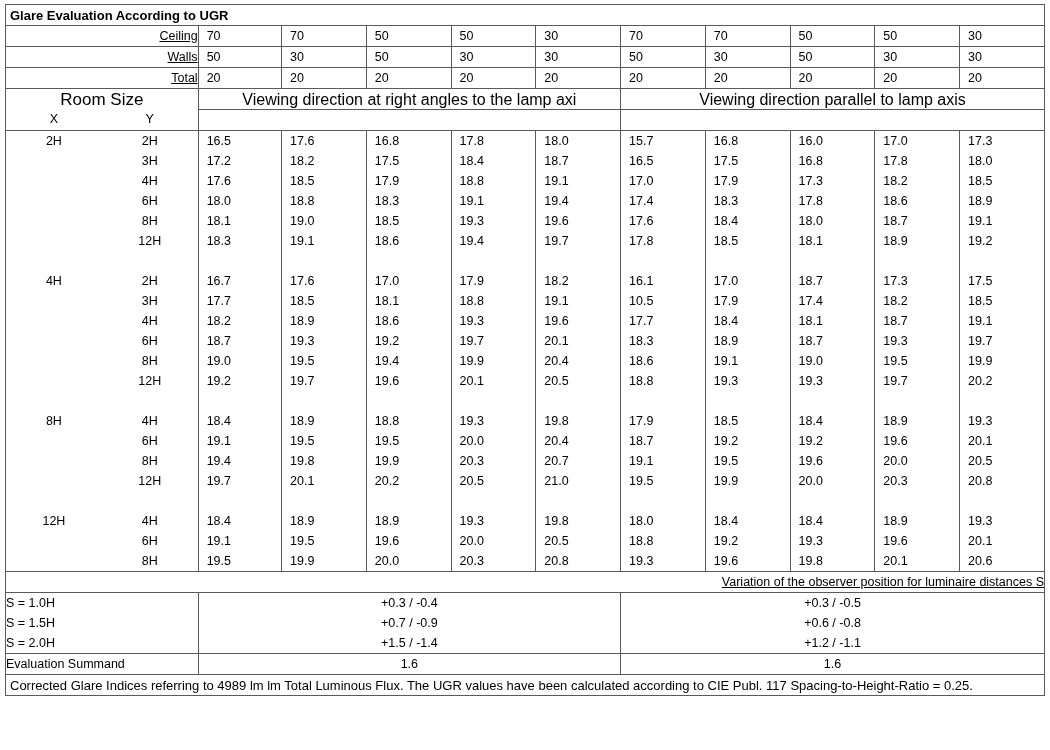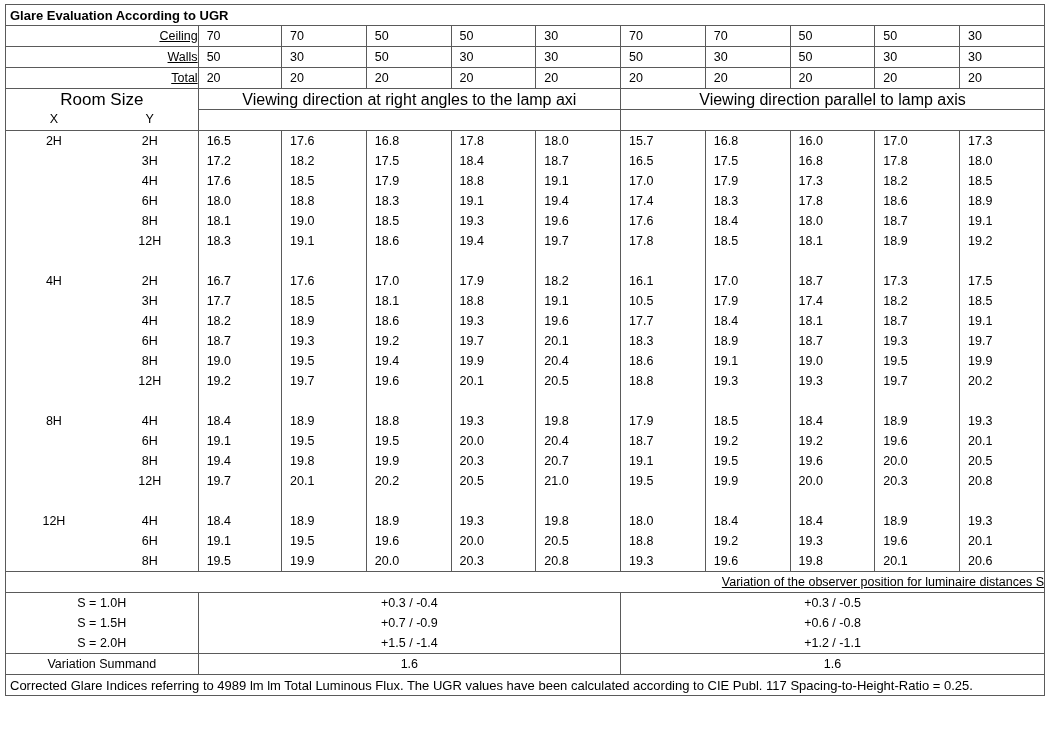--- a/index.html
+++ b/index.html
@@ -70,21 +70,21 @@
   .spacer-row td {
     height: 14px;
     line-height: 14px;
   }
   .footnote {
     font-size: 13px;
     padding-left: 4px !important;
     text-align: left;
   }
   .smallctr { text-align: center; }
-  .lbl-ctr { text-align: center; }
+  .lbl-ctr { text-align: left; }
 </style>
 </head>
 <body>
 
 <div id="page">
 
   <table class="ugr">
     <colgroup>
       <col style="width:75px">
       <col style="width:75px">
@@ -489,21 +489,21 @@
       <td colspan="5" class="smallctr nb-b nb-t">+0.6 / -0.8</td>
     </tr>
     <tr>
       <td colspan="2" class="lbl-ctr nb-t">S = 2.0H</td>
       <td colspan="5" class="smallctr nb-t">+1.5 / -1.4</td>
       <td colspan="5" class="smallctr nb-t">+1.2 / -1.1</td>
     </tr>
 
 
     <tr>
-      <td colspan="2" class="lbl-ctr nb-t">Variation Summand</td>
+      <td colspan="2" class="lbl-ctr nb-t">Evaluation Summand</td>
       <td colspan="5" class="smallctr nb-t">1.6</td>
       <td colspan="5" class="smallctr nb-t">1.6</td>
     </tr>
 
     <tr>
       <td colspan="12" class="footnote">Corrected Glare Indices referring to 4989 lm lm Total Luminous Flux. The UGR values have been calculated according to CIE Publ. 117     Spacing-to-Height-Ratio = 0.25.</td>
     </tr>
 
   </tbody>
     </table>

